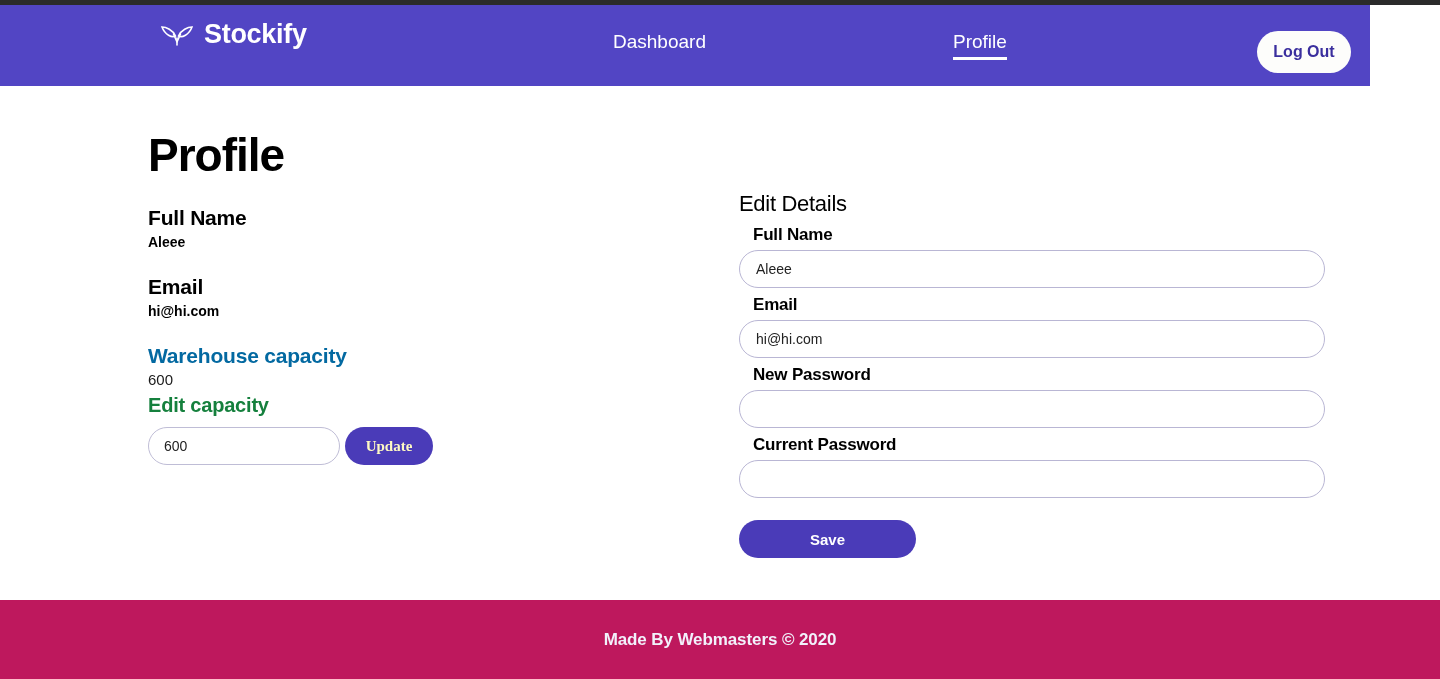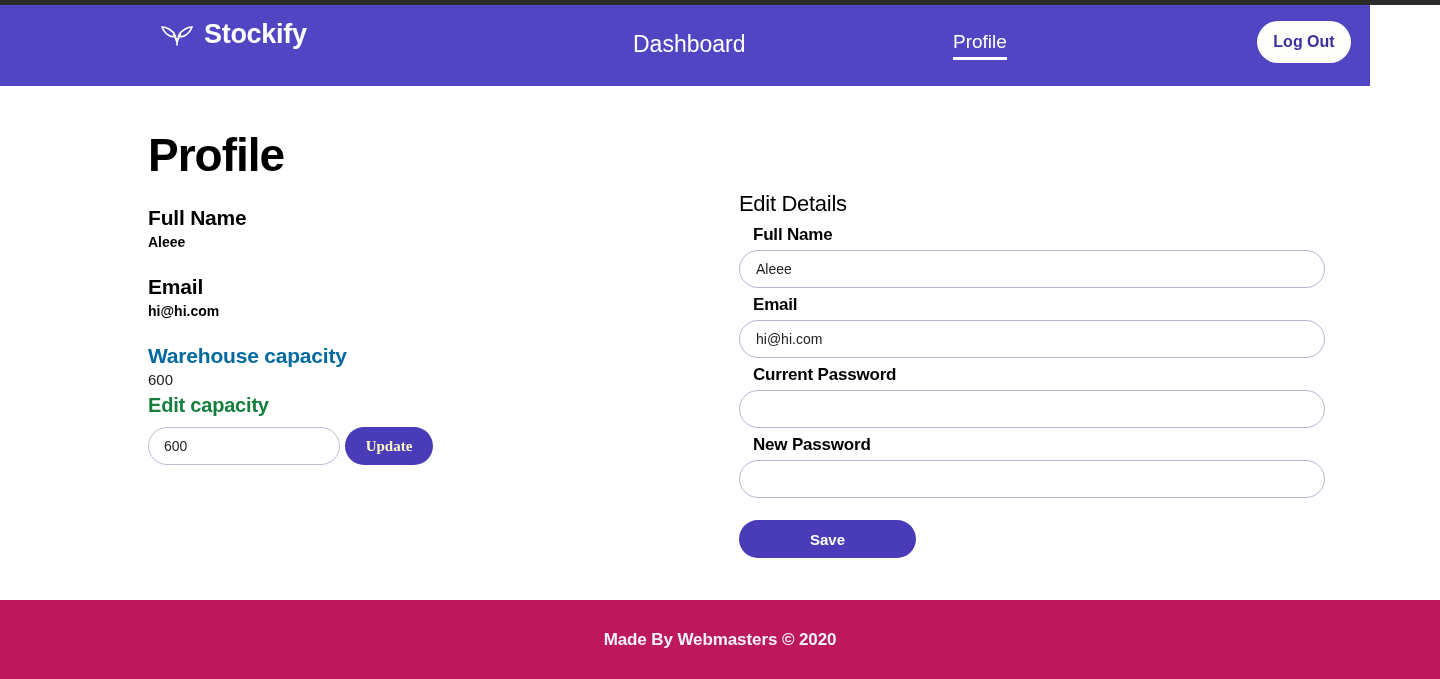--- a/index.html
+++ b/index.html
@@ -53,42 +53,41 @@
     font-size: 27px;
     font-weight: 700;
     letter-spacing: -0.3px;
   }
 
   .nav-dashboard {
     position: absolute;
     left: 613px;
     top: 26px;
     color: #ffffff;
-    font-size: 23px;
+    font-size: 19px;
     font-weight: 400;
     cursor: pointer;
-    margin-left: 20px;
   }
 
   .nav-profile {
     position: absolute;
     left: 953px;
     top: 26px;
     color: #ffffff;
     font-size: 19px;
     font-weight: 400;
     cursor: pointer;
     padding-bottom: 4px;
     border-bottom: 3px solid #ffffff;
   }
 
   .logout-btn {
     position: absolute;
     left: 1257px;
-    top: 16px;
+    top: 26px;
     width: 94px;
     height: 42px;
     border: none;
     border-radius: 21px;
     background: #fdfdfb;
     color: #3b2f9e;
     font-family: "Liberation Sans", sans-serif;
     font-size: 16px;
     font-weight: 700;
     cursor: pointer;
@@ -303,26 +302,26 @@
       <label class="field-label">Full Name</label>
       <input class="field-input" type="text" value="Aleee" style="">
     </div>
 
     <div class="field">
       <label class="field-label">Email</label>
       <input class="field-input" type="text" value="hi@hi.com" style="">
     </div>
 
     <div class="field">
+      <label class="field-label">New Password</label>
+      <input class="field-input" type="password" value="" style="">
+    </div>
+
+    <div class="field">
       <label class="field-label">Current Password</label>
-      <input class="field-input" type="password" value="" style="">
-    </div>
-
-    <div class="field">
-      <label class="field-label">New Password</label>
       <input class="field-input" type="password" value="" style="">
     </div>
 
     <button class="save-btn">Save</button>
   </div>
 
 </div>
 
 <div class="footer">
   <div class="footer-text">Made By Webmasters © 2020</div>

